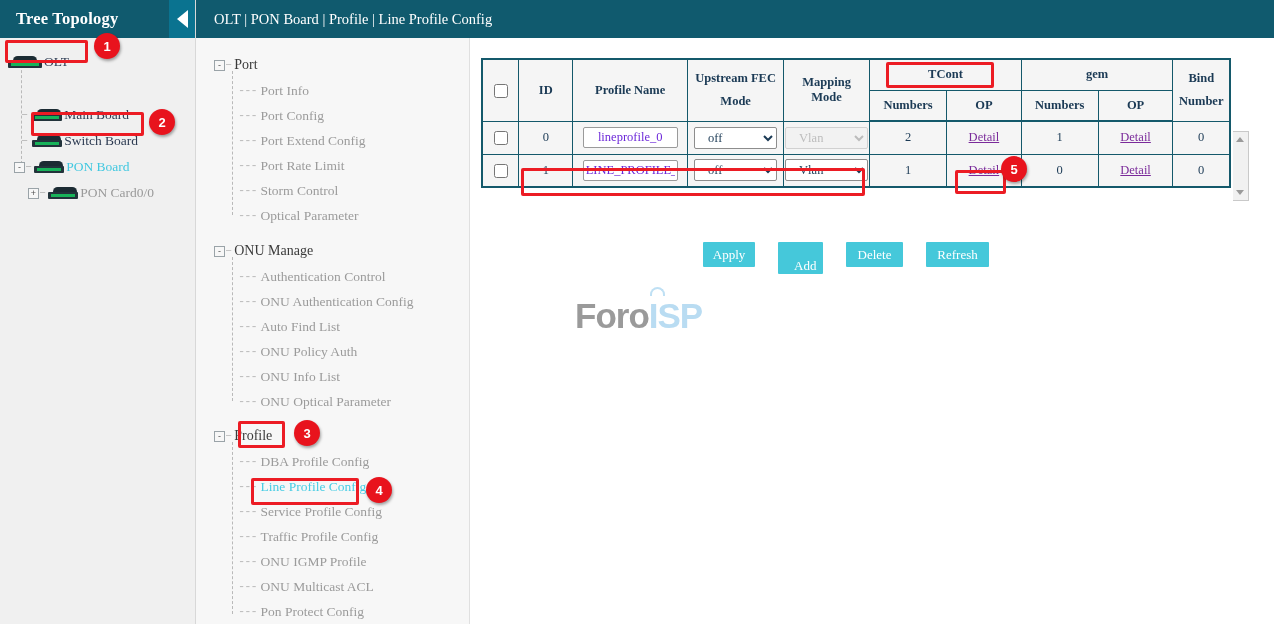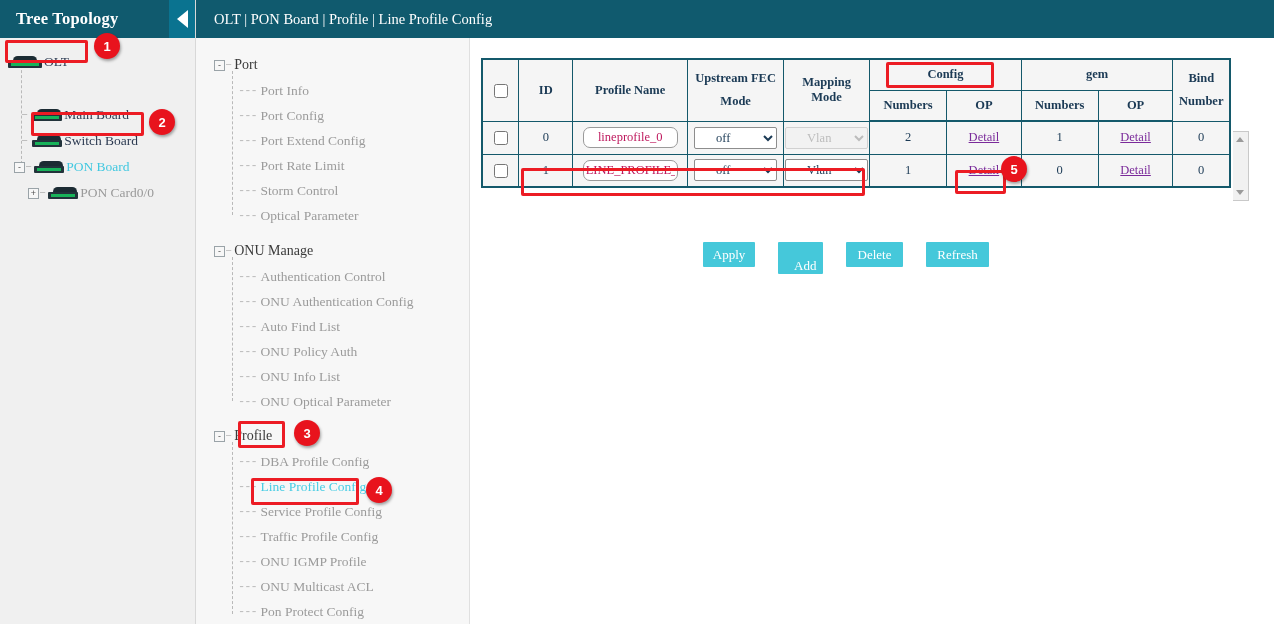--- a/index.html
+++ b/index.html
@@ -137,28 +137,28 @@
   .col-num { width: 77px; }
   .col-op { width: 75px; }
   .col-bind { width: 57px; }
 
   input[type=checkbox].cb {
     width: 14px; height: 14px; margin: 0; vertical-align: middle;
     accent-color: #ffffff;
   }
   input.pname {
     width: 95px; height: 21px; font-size: 12.5px; text-align: center;
-    font-family: "Liberation Serif", serif; color: #be185d;
-    border: 1px solid #9a9a9a; background: #ffffff; border-radius: 7px;
+    font-family: "Liberation Serif", serif; color: #6d28d9;
+    border: 1px solid #9a9a9a; background: #ffffff; border-radius: 2px;
   }
   select.sel {
     width: 83px; height: 22px; font-size: 12.5px;
     font-family: "Liberation Serif", serif; color: #1b3a55;
     border: 1px solid #8d8d8d; background: #ffffff; border-radius: 2px;
-    padding-left: 17px;
+    padding-left: 9px;
   }
   select.sel:disabled { color: #a5a5a5; background: #f2f2f2; border-color: #c2c2c2; }
   a.detail {
     color: #7a2a9a; text-decoration: underline; font-size: 12.5px;
     font-family: "Liberation Serif", serif; cursor: pointer;
   }
 
   
   #grid-scroll {
     position: absolute; left: 752px; top: 73px; width: 16px; height: 70px;
@@ -408,21 +408,21 @@
             <th class="col-chk" rowspan="2">
               <input type="checkbox" class="cb" style="">
             </th>
             <th class="col-id" rowspan="2">ID</th>
             <th class="col-pname" rowspan="2">Profile Name</th>
             <th class="col-fec" rowspan="2">
               <div>Upstream FEC</div>
               <div style="margin-top:8px;">Mode</div>
             </th>
             <th class="col-map" rowspan="2">Mapping Mode</th>
-            <th colspan="2">Config</th>
+            <th colspan="2">TCont</th>
             <th colspan="2">gem</th>
             <th class="col-bind" rowspan="2">
               <div>Bind</div>
               <div style="margin-top:8px;">Number</div>
             </th>
           </tr>
           <tr class="thead-bot">
             <th class="col-num">Numbers</th>
             <th class="col-op">OP</th>
             <th class="col-num">Numbers</th>
@@ -498,20 +498,24 @@
     </div>
 
     <div id="btn-row">
       <button class="btn w-apply">Apply</button>
       <button class="btn w-add">Add</button>
       <button class="btn w-del">Delete</button>
       <button class="btn w-ref">Refresh</button>
     </div>
 
 
+    <div id="watermark">
+      <span class="foro">Foro</span><span class="isp">ISP</span>
+      <span class="arc"></span>
+    </div>
   </div>
 
   <div class="hl" style="left:5px; top:40px; width:83px; height:23px;"></div>
   <div class="badge" style="left:94px; top:33px;">1</div>
 
   <div class="hl" style="left:31px; top:112px; width:113px; height:24px;"></div>
   <div class="badge" style="left:149px; top:109px;">2</div>
 
   <div class="hl" style="left:238px; top:421px; width:47px; height:27px;"></div>
   <div class="badge" style="left:294px; top:420px;">3</div>

